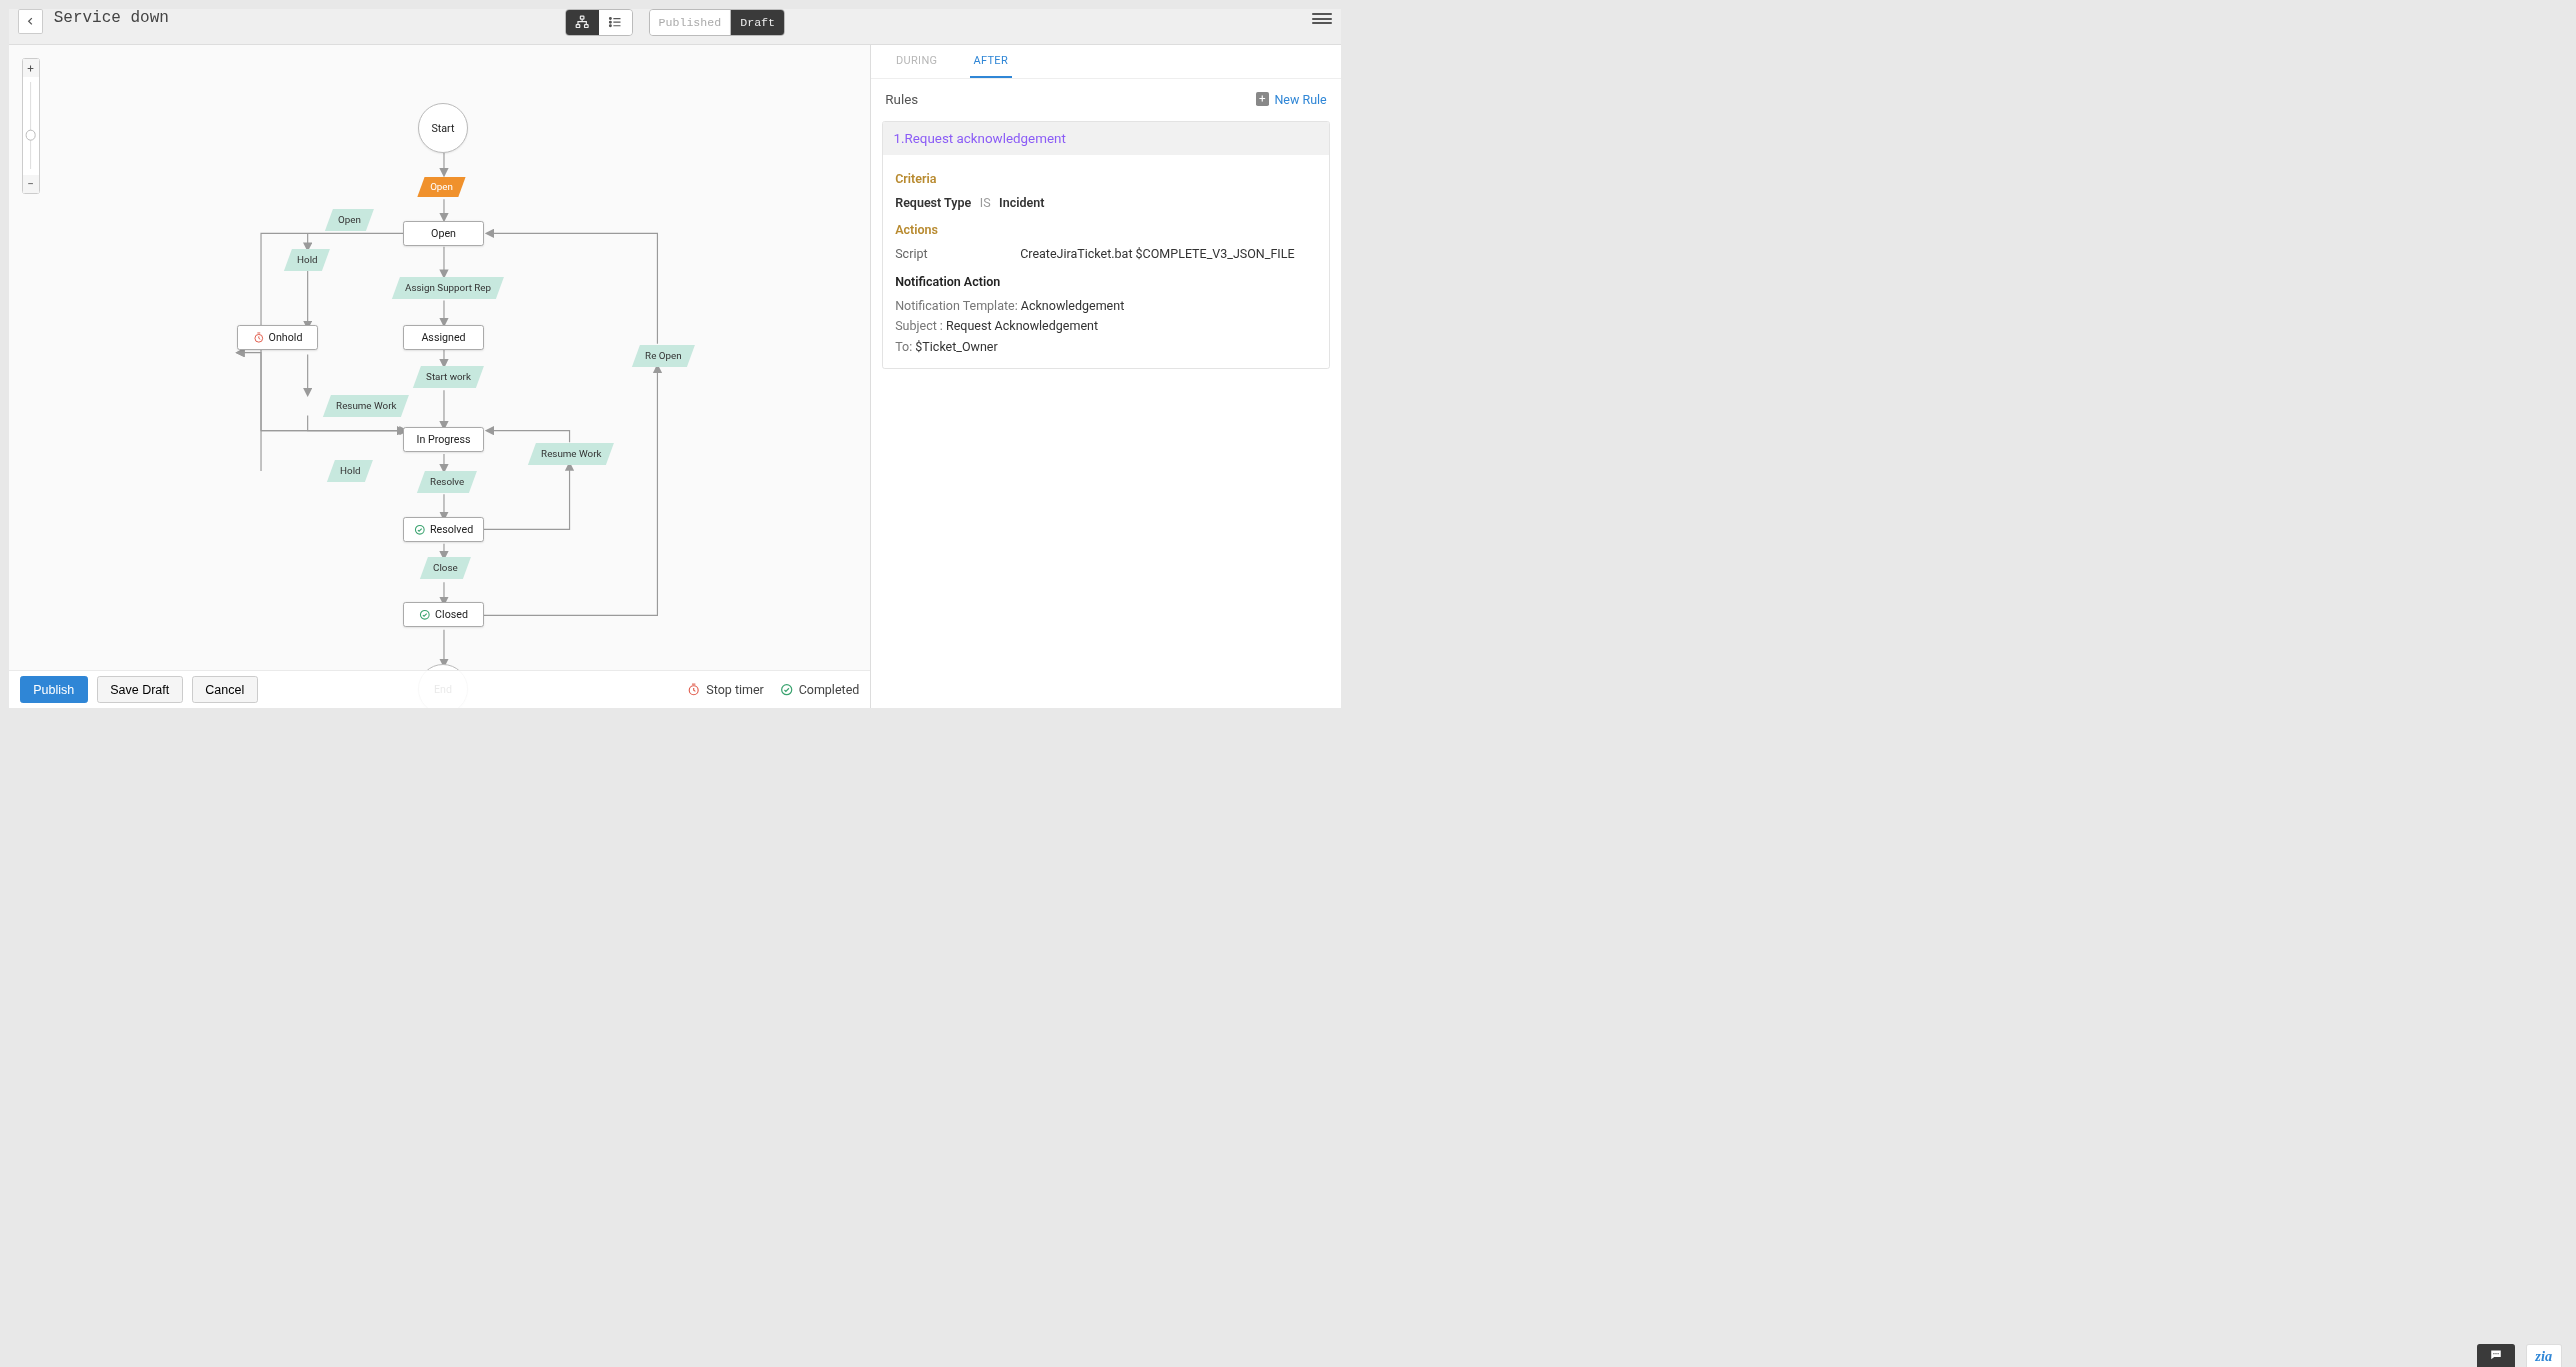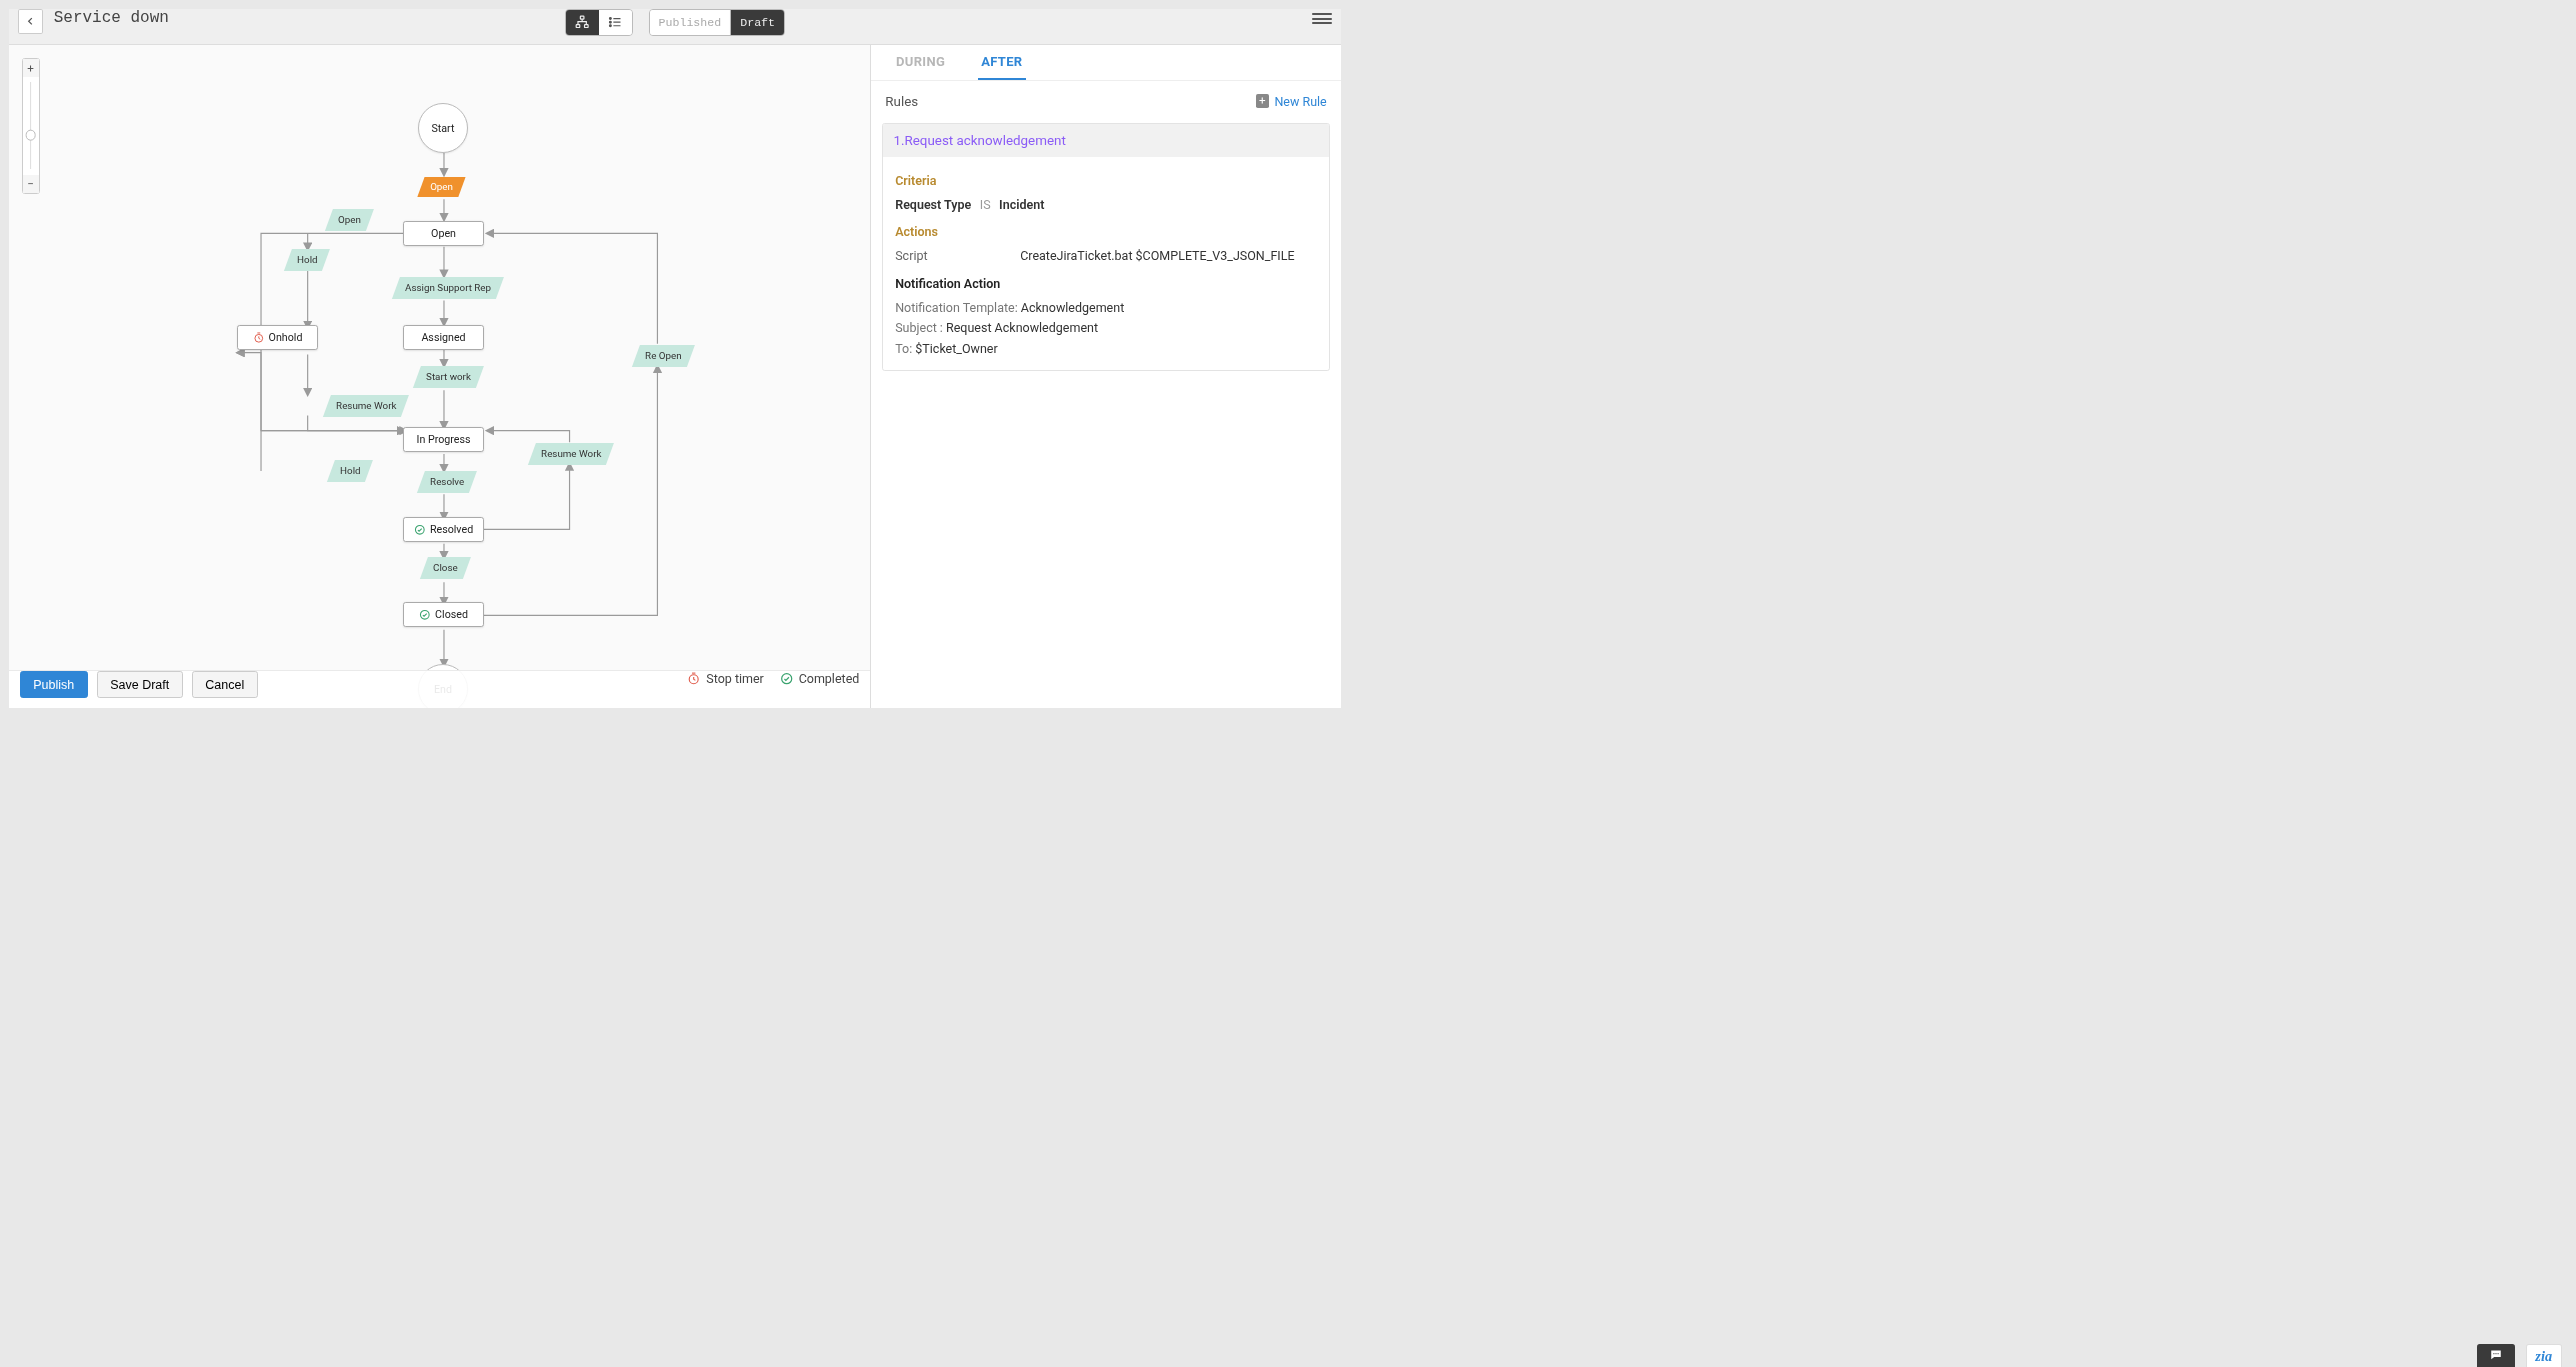--- a/index.html
+++ b/index.html
@@ -196,21 +196,21 @@
 }
 
 
 .footer {
   position: absolute;
   left: 0; right: 0; bottom: 0;
   height: 38px;
   background: rgba(255,255,255,0.9);
   border-top: 0.9px solid #eaeaea;
   display: flex;
-  align-items: flex-start;
+  align-items: center;
   padding: 0 10.7px;
   gap: 9px;
 }
 .btn {
   height: 27px;
   padding: 0 12.5px;
   border: 0.9px solid #ccc;
   border-radius: 2.7px;
   background: #f5f5f5;
   font-size: 12.5px;
@@ -259,22 +259,22 @@
 }
 
 .tabs {
   display: flex;
   gap: 29px;
   padding: 0 21.5px;
   border-bottom: 0.9px solid #eee;
 }
 .tab {
   padding: 9px 3.6px;
-  font-size: 13px;
-  font-weight: 700;
+  font-size: 11px;
+  font-weight: 400;
   color: #b7b7b7;
   cursor: pointer;
   letter-spacing: 0.3px;
 }
 .tab.active {
   color: #2f86d6;
   border-bottom: 2.7px solid #2f86d6;
 }
 
 .rules-bar {

